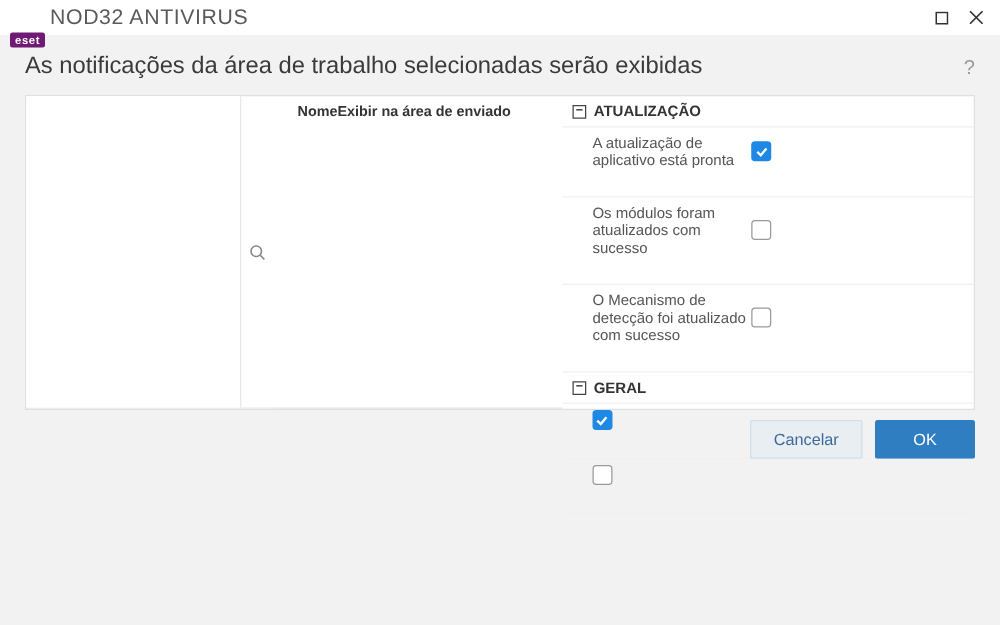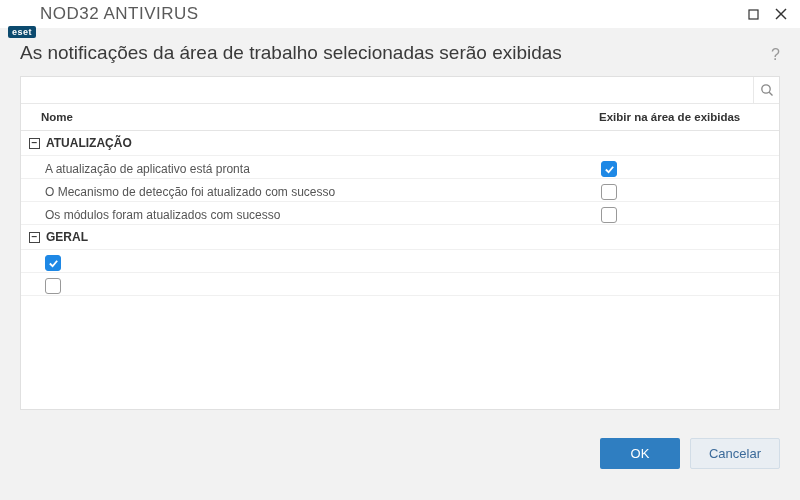--- a/index.html
+++ b/index.html
@@ -19,21 +19,21 @@
     display: flex;
     align-items: center;
     padding: 0 8px;
   }
   .brand {
     display: flex;
     align-items: center;
     gap: 4px;
   }
   .brand-logo {
-    background: #0c4a6e;
+    background: #701a75;
     color: #fff;
     font-weight: bold;
     font-size: 9px;
     padding: 1px 4px;
     border-radius: 2px;
     letter-spacing: 0.5px;
     margin-top: 35px;
   }
   .brand-text {
     font-size: 17px;
@@ -64,26 +64,26 @@
     font-weight: 400;
     color: #3a3a3a;
     margin: 0;
     flex: 1;
   }
   .help-icon {
     color: #999;
     font-size: 16px;
   }
   .panel {
-    margin: 4px 20px 28px 20px;
+    margin: 4px 20px 8px 20px;
     background: #fff;
     border: 1px solid #e0e0e0;
-    height: 334px;
-    display: flex;
-    flex-direction: column;
+    height: 252px;
+    display: flex;
+    flex-direction: row;
   }
   .search-row {
     display: flex;
     border-bottom: 1px solid #e8e8e8;
   }
   .search-input {
     flex: 1;
     border: none;
     padding: 6px 8px;
     font-size: 12px;
@@ -122,21 +122,21 @@
     border: 1px solid #444;
     display: flex;
     align-items: center;
     justify-content: center;
     font-size: 10px;
     line-height: 1;
   }
   .item-row {
     display: flex;
     align-items: center;
-    padding: 5px 10px 1px 24px;
+    padding: 5px 10px 22px 24px;
     border-bottom: 1px solid #f0f0f0;
     color: #555;
   }
   .item-label { flex: 1; }
   .item-check { width: 168px; }
   .chk {
     width: 16px;
     height: 16px;
     border: 1px solid #999;
     border-radius: 3px;
@@ -207,46 +207,46 @@
     <div class="search-btn">
       <svg width="14" height="14" viewBox="0 0 14 14">
           <circle cx="6" cy="6" r="4.2" fill="none" stroke="#888" stroke-width="1.3"></circle>
           <line x1="9.2" y1="9.2" x2="12.5" y2="12.5" stroke="#888" stroke-width="1.3"></line>
         </svg>
     </div>
   </div>
 
   <div class="thead">
     <div class="col-name">Nome</div>
-    <div class="col-show">Exibir na área de exibidas</div>
+    <div class="col-show">Exibir na área de enviado</div>
   </div>
 
   <div id="tbody">
       <div class="group-row">
         <span class="collapse-box">−</span>
         <span>ATUALIZAÇÃO</span>
       </div>
       <div class="item-row">
         <div class="item-label">A atualização de aplicativo está pronta</div>
         <div class="item-check">
           <div class="chk on">
             <svg width="11" height="11" viewBox="0 0 12 12">
               <polyline points="2,6 5,9 10,3" fill="none" stroke="#fff" stroke-width="2"></polyline>
             </svg>
           </div>
         </div>
       </div>
       <div class="item-row">
+        <div class="item-label">Os módulos foram atualizados com sucesso</div>
+        <div class="item-check">
+          <div class="chk"></div>
+        </div>
+      </div>
+      <div class="item-row">
         <div class="item-label">O Mecanismo de detecção foi atualizado com sucesso</div>
-        <div class="item-check">
-          <div class="chk"></div>
-        </div>
-      </div>
-      <div class="item-row">
-        <div class="item-label">Os módulos foram atualizados com sucesso</div>
         <div class="item-check">
           <div class="chk"></div>
         </div>
       </div>
       <div class="group-row">
         <span class="collapse-box">−</span>
         <span>GERAL</span>
       </div>
       <div class="item-row">
         <div class="item-check">
@@ -259,15 +259,15 @@
       </div>
       <div class="item-row">
         <div class="item-check">
           <div class="chk"></div>
         </div>
       </div>
     </div>
 </div>
 
 <div class="footer">
+  <div class="btn btn-secondary">Cancelar</div>
   <div class="btn btn-primary">OK</div>
-  <div class="btn btn-secondary">Cancelar</div>
 </div>
 
 </body></html>

